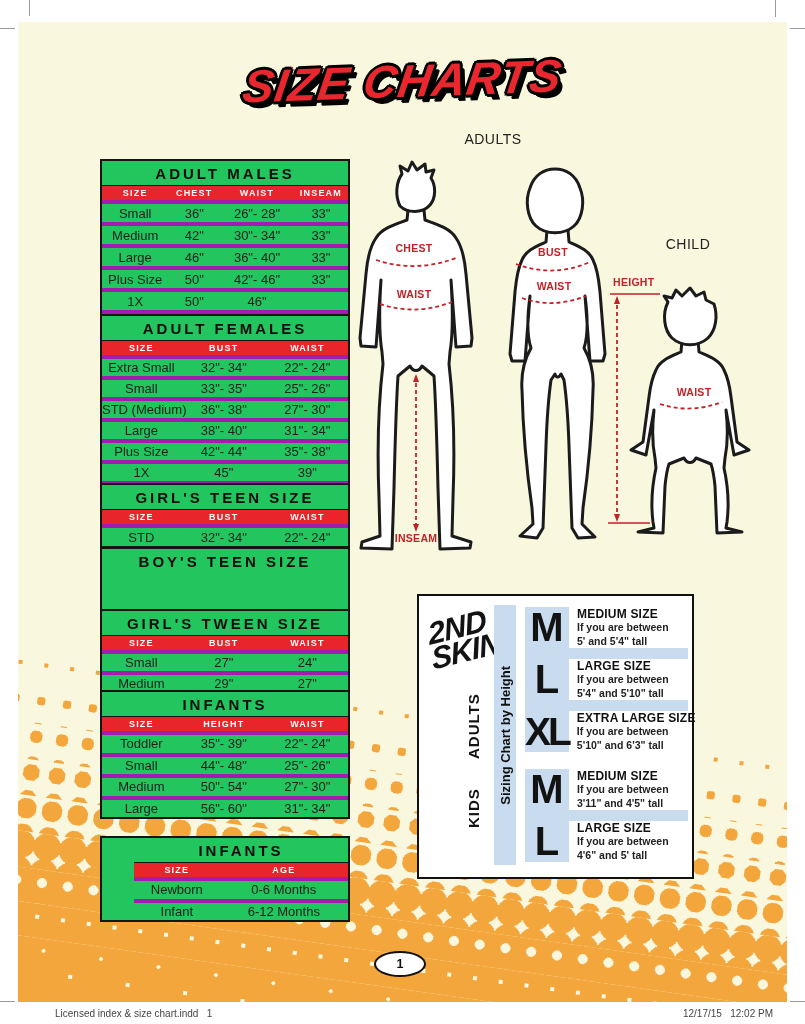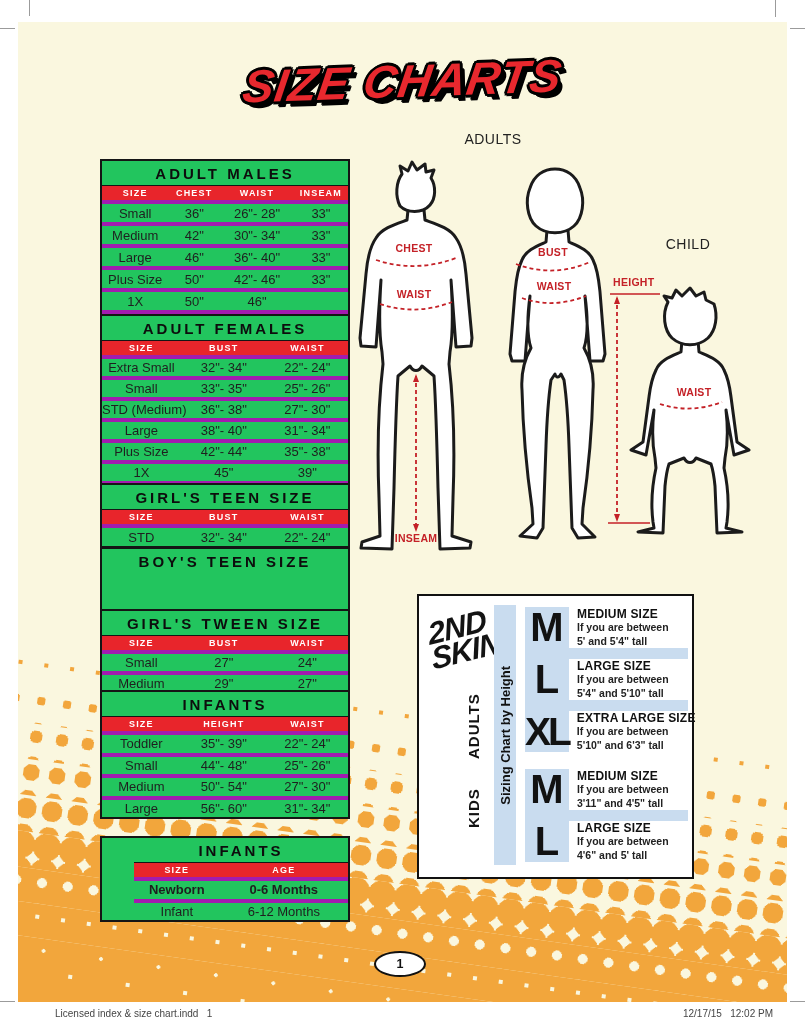--- a/index.html
+++ b/index.html
@@ -273,21 +273,21 @@
             <span>56"- 60"</span>
             <span>31"- 34"</span>
           </div>
         </div>
         <div class="stable" style="top: 814px; padding-left: 32px;">
           <div class="t-title">INFANTS</div>
           <div class="t-head" style="grid-template-columns: 40% 60%;">
             <span>SIZE</span>
             <span>AGE</span>
           </div>
-          <div class="t-row" style="grid-template-columns: 40% 60%; height: 17.5px; font-weight: bold;">
+          <div class="t-row" style="grid-template-columns: 40% 60%; height: 17.5px;">
             <span>Newborn</span>
             <span>0-6 Months</span>
           </div>
           <div class="t-row" style="grid-template-columns: 40% 60%; height: 17.5px;">
             <span>Infant</span>
             <span>6-12 Months</span>
           </div>
         </div>
       </div>
 

